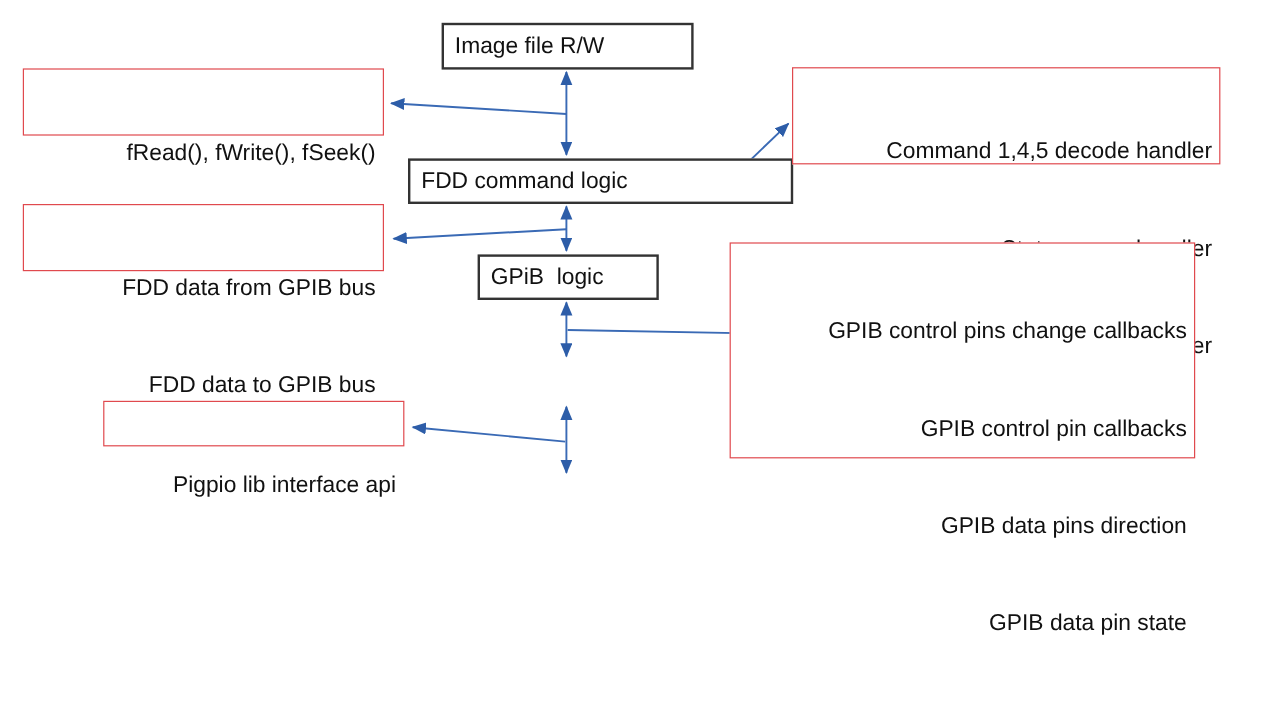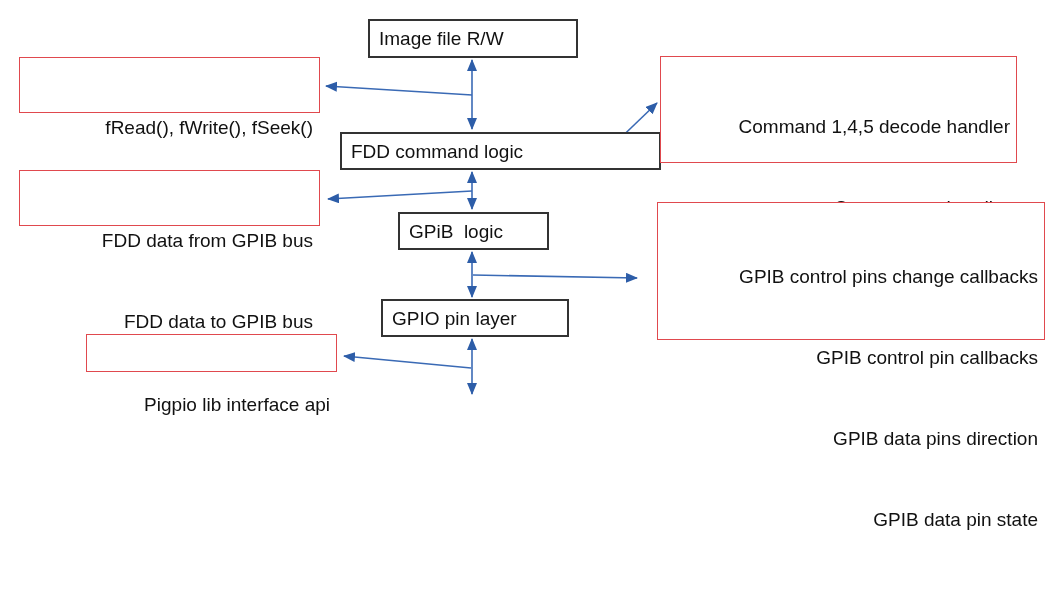--- a/index.html
+++ b/index.html
@@ -80,41 +80,38 @@
   </div>
 
   <div class="node" style="left:340px;top:132px;width:321px;height:38px">
     <span>FDD command logic</span>
   </div>
 
   <div class="node" style="left:398px;top:212px;width:151px;height:38px">
     <span>GPiB  logic</span>
   </div>
 
-  <div class="node" style="left:381px;top:299px;width:188px;height:38px">
-    <span>GPIO pin layer</span>
-  </div>
 
 
   <div class="callout" style="left:19px;top:57px;width:301px;height:56px">
     <div class="line">fRead(), fWrite(), fSeek()</div>
   </div>
 
   <div class="callout" style="left:19px;top:170px;width:301px;height:56px">
     <div class="line">FDD data from GPIB bus</div>
     <div class="line">FDD data to GPIB bus</div>
   </div>
 
-  <div class="callout" style="left:660px;top:56px;width:357px;height:107px">
+  <div class="callout" style="left:660px;top:56px;width:357px;height:81px">
     <div class="line">Command 1,4,5 decode handler</div>
     <div class="line">Status parse handler</div>
     <div class="line">Sector R/W handler</div>
   </div>
 
-  <div class="callout" style="left:657px;top:202px;width:388px;height:138px;padding-top:6px">
+  <div class="callout" style="left:608px;top:202px;width:388px;height:180px;padding-top:6px">
     <div class="line">GPIB control pins change callbacks</div>
     <div class="line">GPIB control pin callbacks</div>
     <div class="line">GPIB data pins direction</div>
     <div class="line">GPIB data pin state</div>
   </div>
 
   <div class="callout" style="left:86px;top:334px;width:251px;height:38px">
     <div class="line">Pigpio lib interface api</div>
   </div>
 

